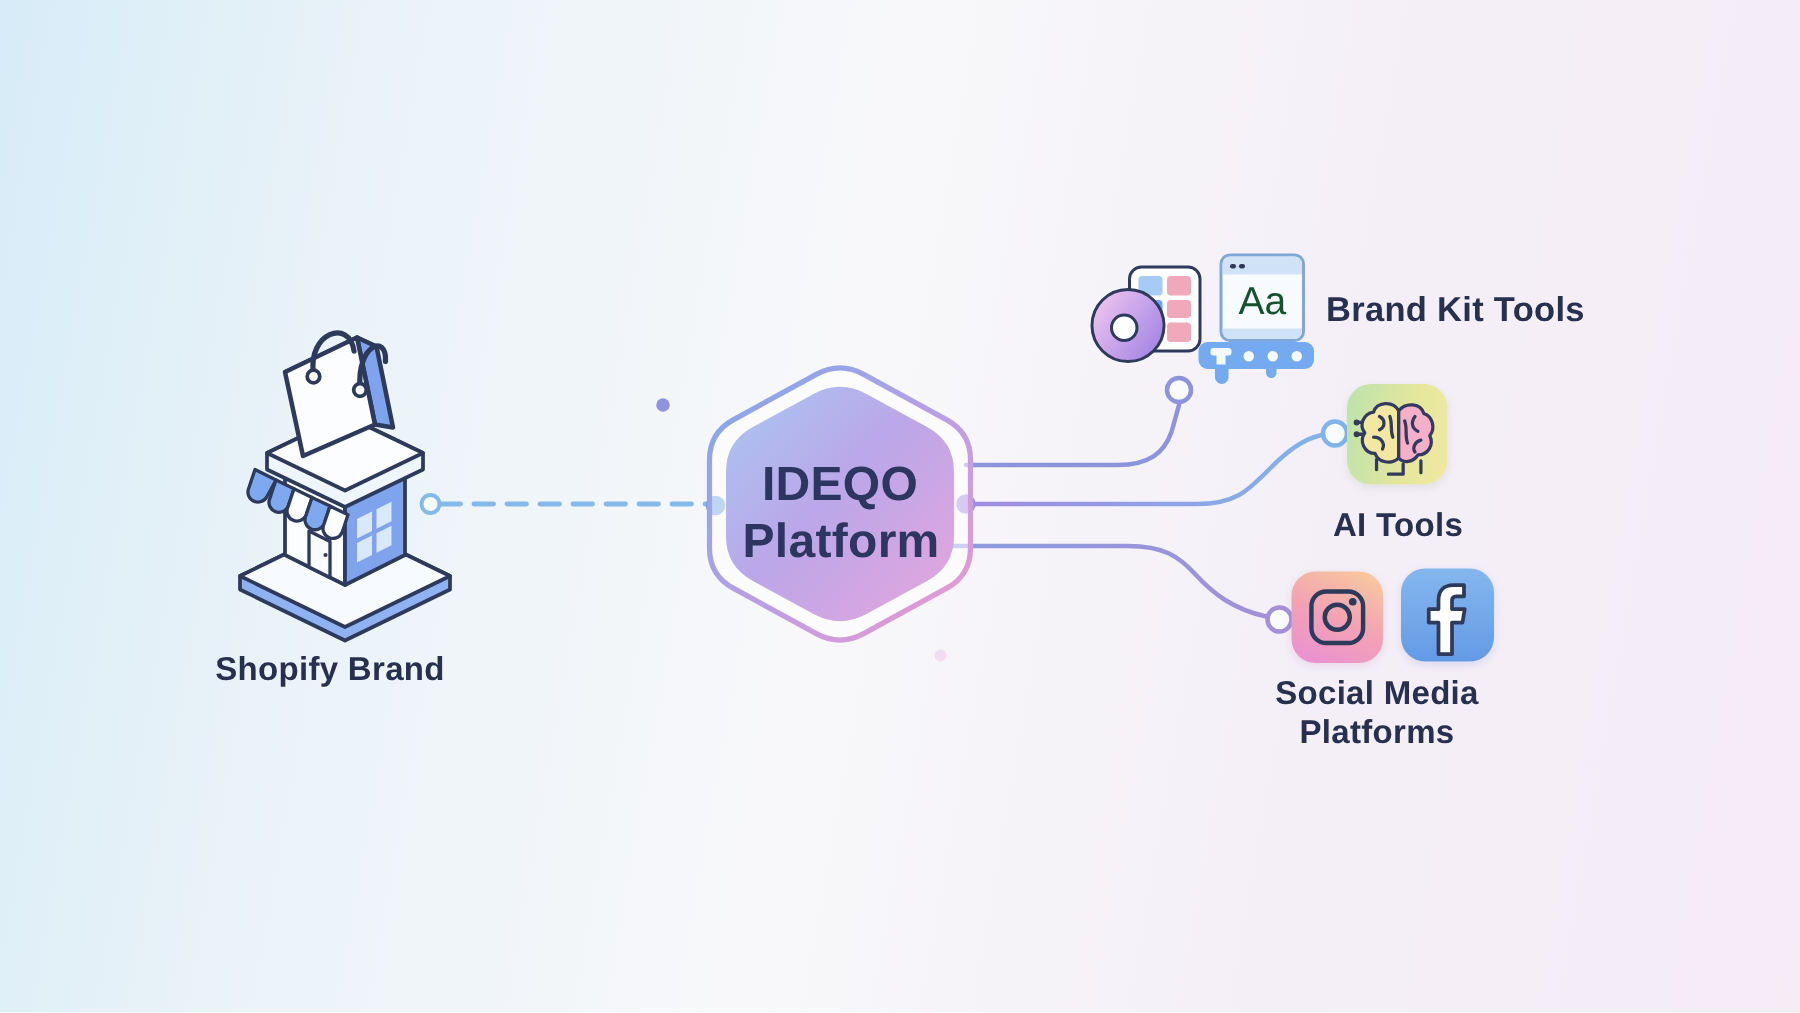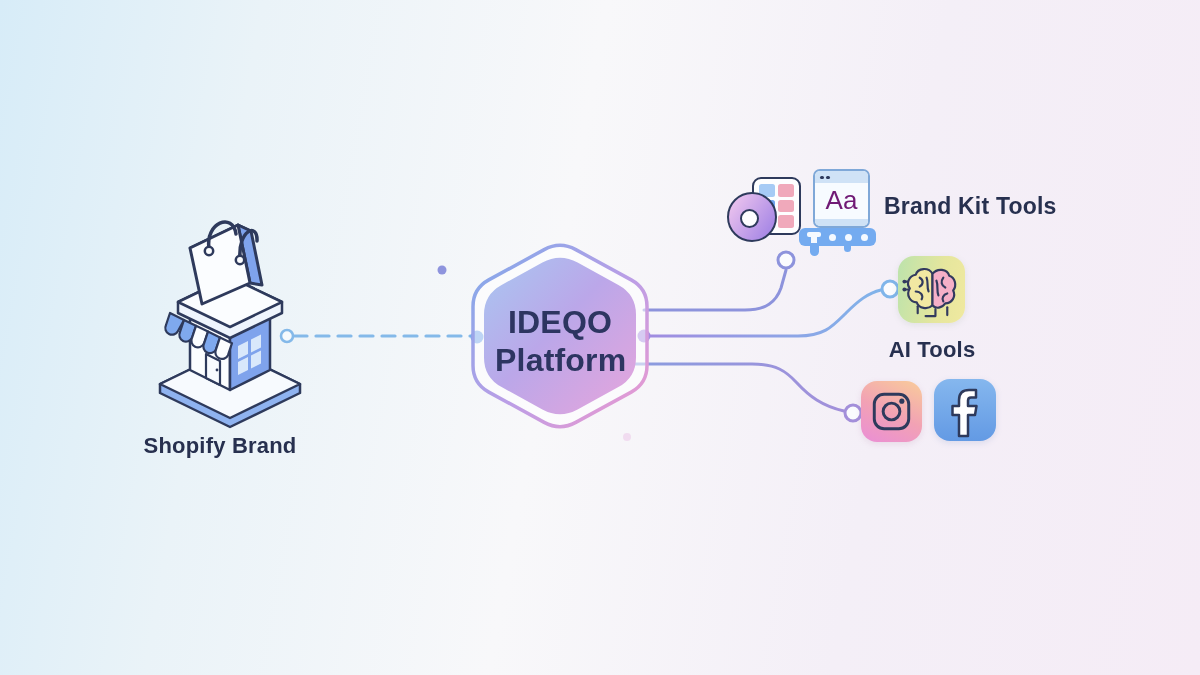--- a/index.html
+++ b/index.html
@@ -37,21 +37,21 @@
     background:#fdfeff;border:2.5px solid #2e3a5c;
   }
   .typo-window{
     left:813px;top:169px;width:57px;height:59px;background:#f7fbff;
     border:2px solid #7fa8d8;border-radius:7px;box-sizing:border-box;z-index:1;overflow:hidden;
   }
   .typo-window .bar{position:absolute;left:0;top:0;right:0;height:12px;background:#cfe2f6;}
   .typo-window .dot{position:absolute;top:4.5px;width:3.5px;height:3.5px;border-radius:50%;background:#2e3a5c;}
   .typo-window .aa{
     position:absolute;left:0;right:0;top:14px;text-align:center;
-    color:#701a75;font-size:26px;font-weight:400;
+    color:#14532d;font-size:26px;font-weight:400;
   }
   .typo-window .foot{position:absolute;left:0;right:0;bottom:0;height:7px;background:#cfe2f6;}
   .tool-rail{left:799px;top:228px;width:77px;height:18px;background:#74abf0;border-radius:6px;z-index:1;}
   .tool-rail .wdot{position:absolute;top:5.5px;width:7px;height:7px;border-radius:50%;background:#f4f9ff;}
   .tool-rail .wbar{position:absolute;left:8px;top:4px;width:14px;height:5px;background:#f4f9ff;border-radius:2px;}
   .tool-rail .wstem{position:absolute;left:12px;top:8px;width:6px;height:7px;background:#f4f9ff;}
   .tool-rail .hang1{position:absolute;left:11px;top:15px;width:9px;height:13px;background:#74abf0;border-radius:0 0 5px 5px;}
   .tool-rail .hang2{position:absolute;left:45px;top:16px;width:7px;height:8px;background:#74abf0;border-radius:0 0 4px 4px;}
   
   .ai-icon{
@@ -227,14 +227,15 @@
   <div class="abs fb-icon">
     <svg class="icon-svg" width="62" height="62" viewBox="0 0 62 62">
       <path d="M 34,57 L 34,36 L 41,36 L 42.5,27 L 34,27 L 34,21.5 C 34,19.5 35,18.5 37,18.5 L 42,18.5 L 42,11 L 35,11 C 28.5,11 25,14.8 25,21 L 25,27 L 18.5,27 L 18.5,36 L 25,36 L 25,57 Z" fill="#ffffff" stroke="#2e3a5c" stroke-width="2.5" stroke-linejoin="round"></path>
     </svg>
   </div>
 
   <div class="label center" style="left:130px;top:433px;width:180px;">Shopify Brand</div>
   <div class="hex-label">IDEQO Platform</div>
   <div class="label center" style="left:866px;top:337px;width:132px;">AI Tools</div>
   <div class="label" style="left:884px;top:193px;white-space:nowrap;font-size:23px;">Brand Kit Tools</div>
+  <div class="label center" style="left:843px;top:449px;width:150px;">Social Media Platforms</div>
 
 </div>
 
 </body></html>

